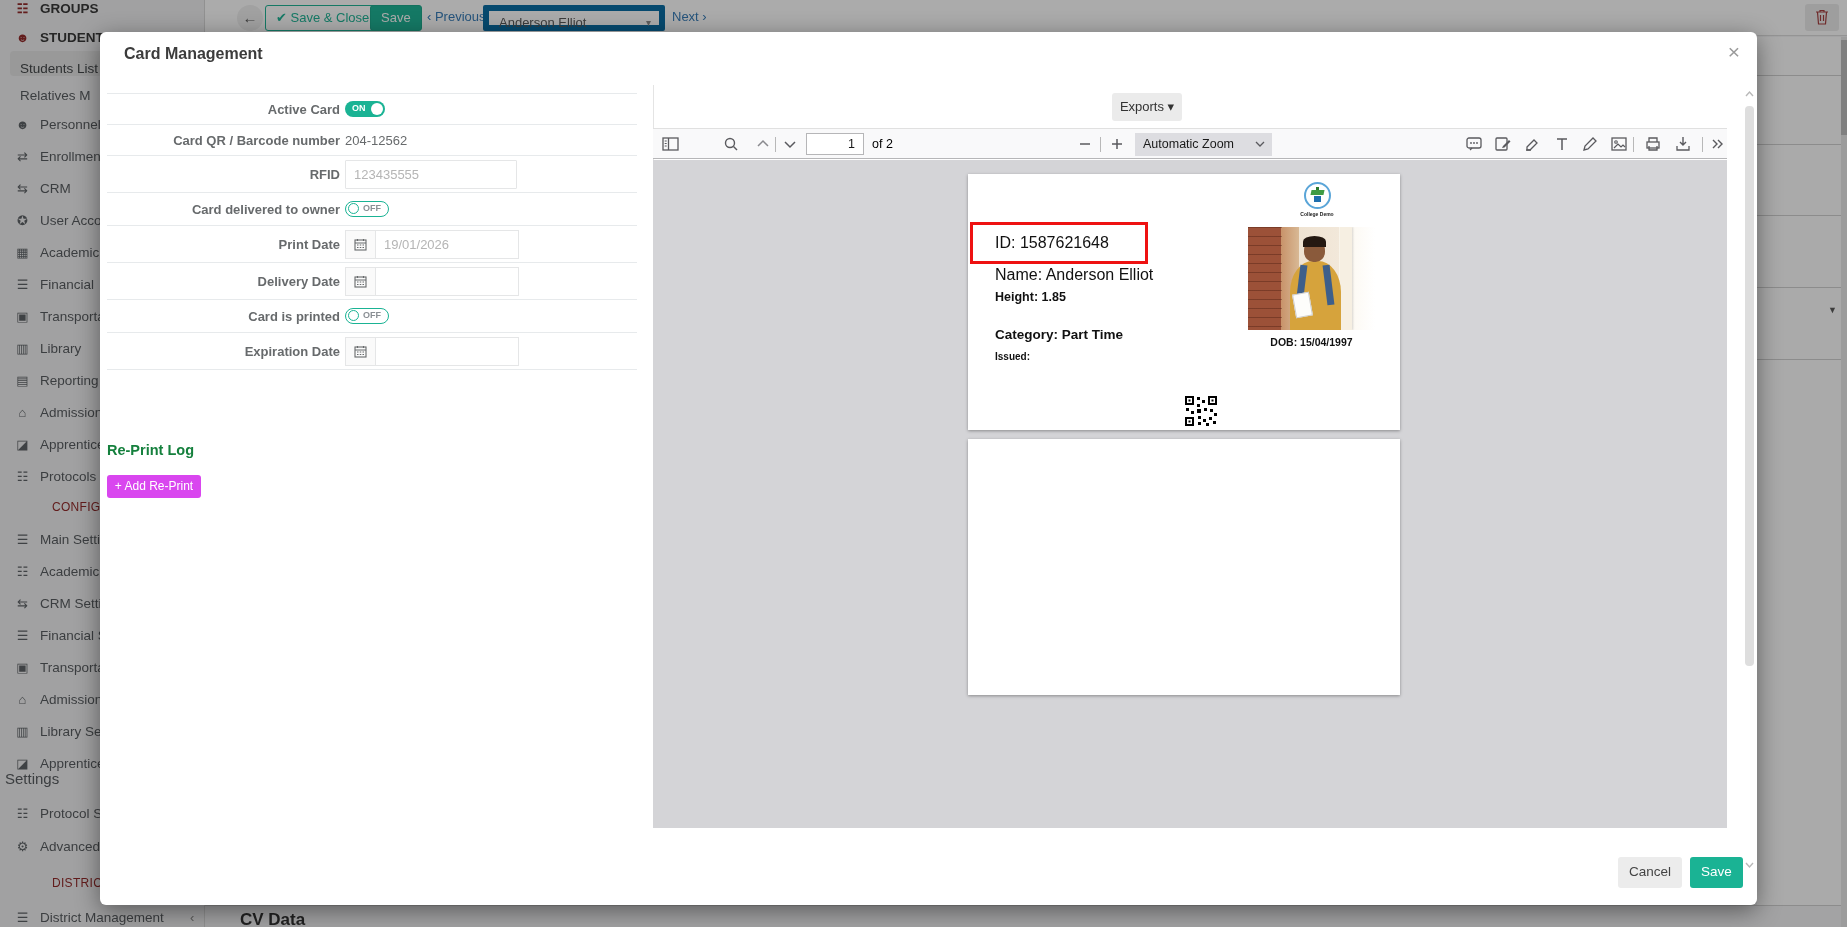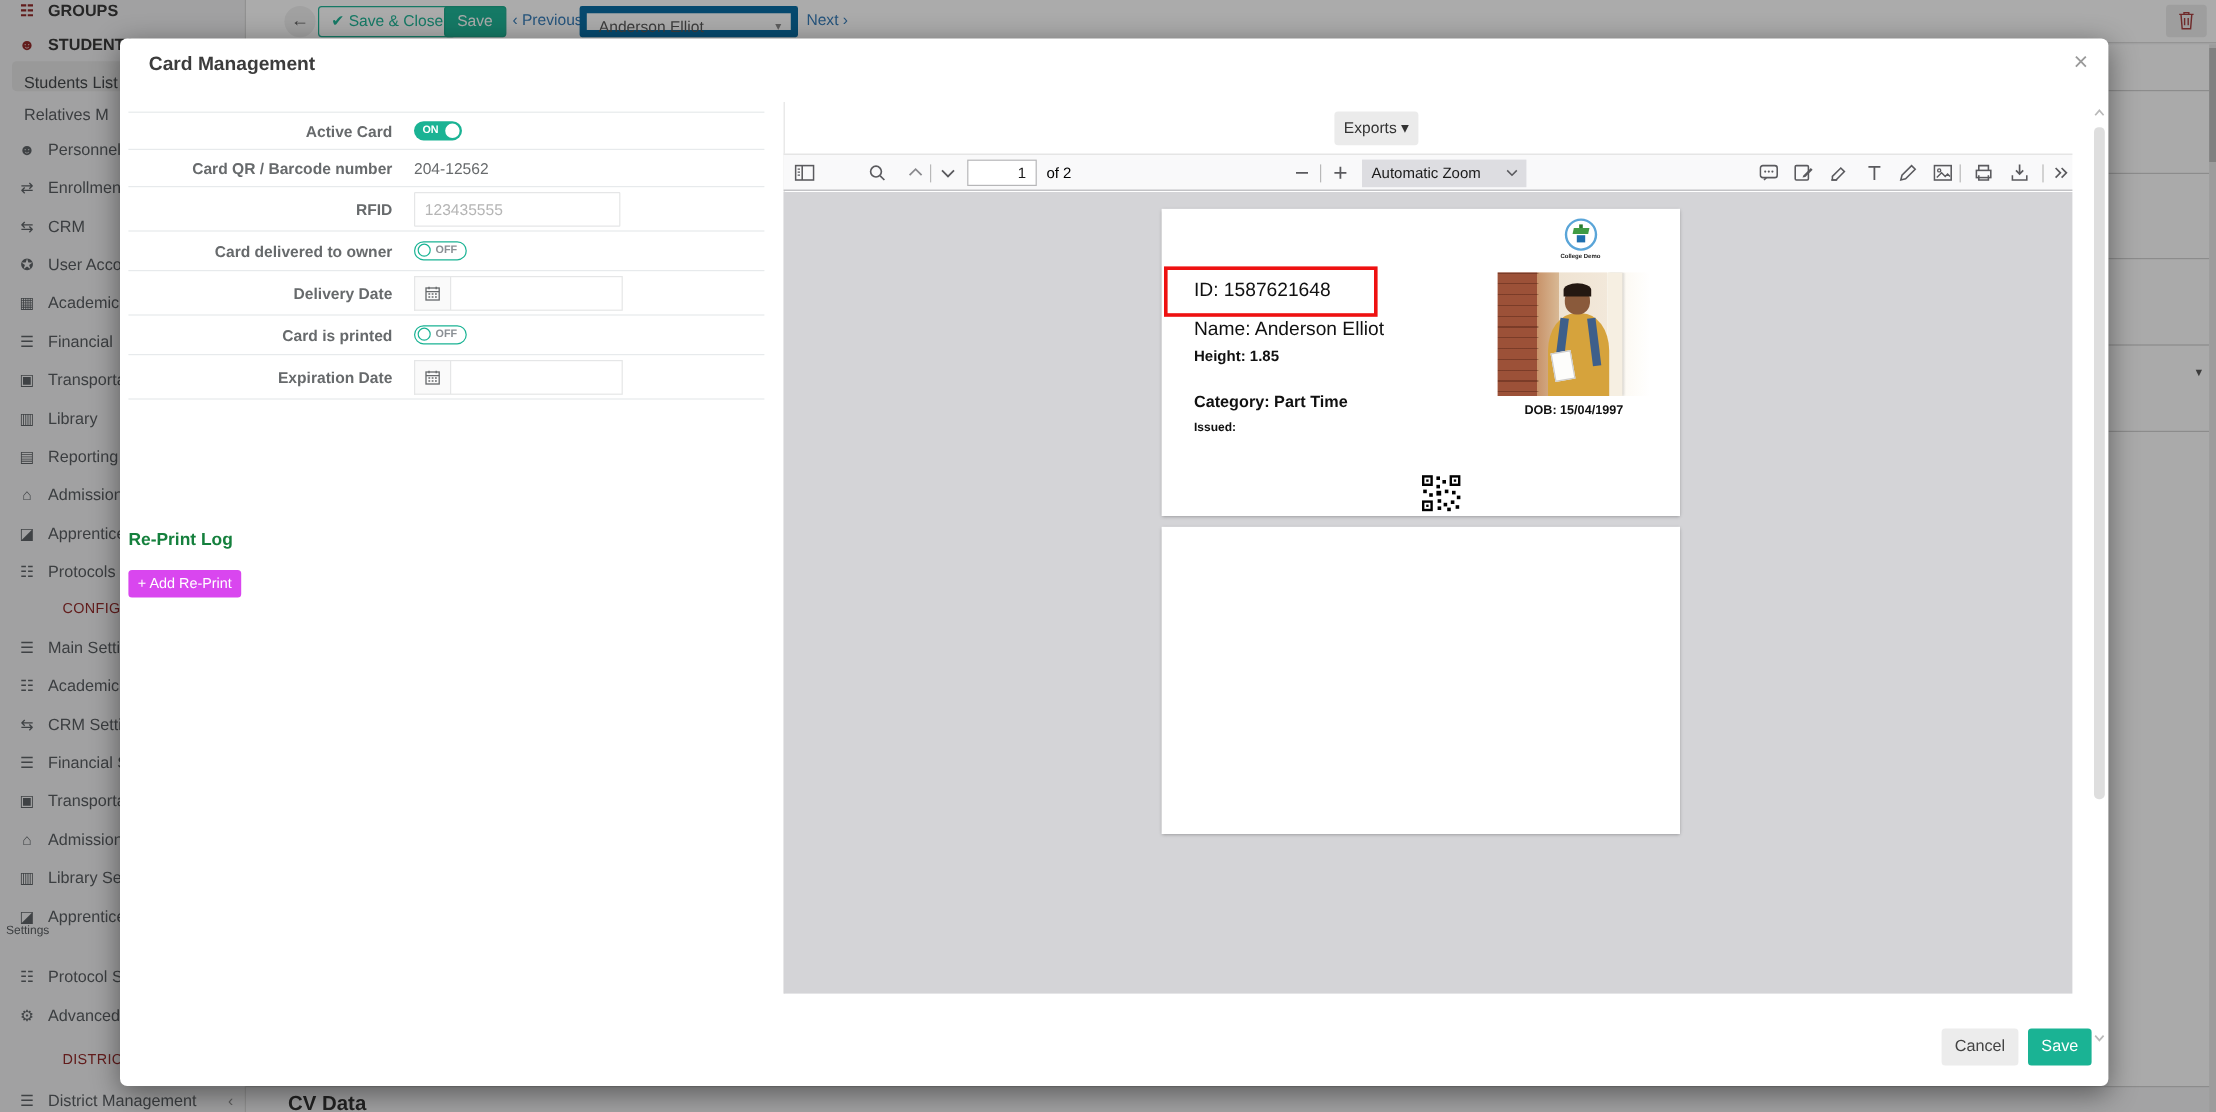--- a/index.html
+++ b/index.html
@@ -31,21 +31,21 @@
   .sb-item{position:absolute;left:0;width:205px;height:28px;padding-left:14px;display:flex;
     align-items:center;gap:9px;font-size:13.5px;color:#54585c;white-space:nowrap;}
   .sb-item .ic{width:17px;font-size:13px;color:#5a5f63;text-align:center;flex:0 0 17px;}
   .sb-item .red-ic{color:#8f2424;}
   .sb-bold{font-weight:bold;color:#333;}
   .sb-sub{padding-left:20px;}
   .sb-pill{position:absolute;left:10px;width:100px;height:25px;background:#e3e3e3;border-radius:4px;
     font-size:13.5px;color:#3f4345;display:flex;align-items:flex-end;padding-left:10px;white-space:nowrap;}
   .sb-head{position:absolute;left:14px;font-size:12px;font-weight:normal;color:#8f2424;
     letter-spacing:.3px;white-space:nowrap;margin-left:38px;}
-  .sb-line2{position:absolute;left:5px;top:21px;font-size:10px;color:#54585c;}
+  .sb-line2{position:absolute;left:5px;top:21px;font-size:15px;color:#54585c;}
   .sb-collapse{position:absolute;left:190px;top:910px;color:#888;font-size:13px;z-index:1;}
 
   .bg-right{position:absolute;left:1757px;top:37px;width:84px;height:868px;background:#fdfdfd;z-index:1;}
   .bg-right .row-line{position:absolute;left:0;width:84px;border-top:1px solid #cfcfcf;}
   .bg-right .caret{position:absolute;left:71px;top:268px;color:#555;font-size:9px;}
   .bg-bottom-line{position:absolute;left:205px;top:905px;width:1642px;border-top:1px solid #cfcfcf;z-index:1;}
   .bg-cv{position:absolute;left:240px;top:910px;font-size:17px;font-weight:bold;color:#2d2d2d;z-index:1;}
   .page-scroll{position:absolute;left:1841px;top:37px;width:6px;height:890px;background:#e9e9e9;z-index:1;}
   .page-scroll .thumb{position:absolute;left:0;top:3px;width:6px;height:95px;background:#bdbdbd;}
 
@@ -56,21 +56,21 @@
     border-radius:6px;box-shadow:0 6px 24px rgba(0,0,0,.45);z-index:10;}
   .modal-title{position:absolute;left:24px;top:13px;font-size:16px;font-weight:bold;color:#3c3c3c;}
   .modal-close{position:absolute;left:1622px;top:8px;font-size:21px;color:#9a9a9a;width:24px;
     text-align:center;}
   .vdivider{position:absolute;left:553px;top:53px;height:743px;border-left:1px solid #e4e4e4;}
 
   
   .form{position:absolute;left:7px;top:61px;width:530px;}
   .frow{display:flex;align-items:center;border-bottom:1px solid #e7eaec;}
   .frow:first-child{border-top:1px solid #e7eaec;}
-  .flabel{width:238px;text-align:right;padding-right:18px;font-size:13px;font-weight:bold;color:#676a6c;}
+  .flabel{width:238px;text-align:right;padding-right:5px;font-size:13px;font-weight:bold;color:#676a6c;}
   .fval{font-size:13px;color:#676a6c;}
   .finput{width:172px;height:29px;border:1px solid #e5e6e7;border-radius:1px;font-size:13px;
     color:#b5b5b5;line-height:27px;padding:0 8px;background:#fff;}
   .dgroup{display:flex;}
   .daddon{width:30px;height:29px;border:1px solid #e5e6e7;border-right:none;background:#fafafa;
     display:flex;align-items:center;justify-content:center;}
   .dinput{width:144px;height:29px;border:1px solid #e5e6e7;font-size:13px;color:#b5b5b5;
     line-height:27px;padding:0 8px;}
   .tog-on{width:40px;height:16px;border-radius:9px;background:#1ab394;position:relative;}
   .tog-on .t{position:absolute;left:7px;top:2px;font-size:9px;font-weight:bold;color:#fff;}
@@ -325,20 +325,33 @@
       <div class="frow" style="height:37px">
         <div class="flabel">RFID</div>
         <div class="finput">123435555</div>
       </div>
       <div class="frow" style="height:33px">
         <div class="flabel">Card delivered to owner</div>
         <div class="tog-off">
             <span class="k"></span>
             <span class="t">OFF</span>
           </div>
+      </div>
+      <div class="frow" style="height:37px">
+        <div class="flabel">Print Date</div>
+        <div class="dgroup">
+          <div class="daddon">
+              <svg width="13" height="13" viewBox="0 0 13 13">
+                <rect x="1" y="2" width="11" height="10" fill="none" stroke="#676a6c" stroke-width="1.1"></rect>
+                <path d="M1 5h11M3.5 1v2M9.5 1v2" stroke="#676a6c" stroke-width="1.1"></path>
+                <path d="M3 7h1.5M5.75 7h1.5M8.5 7h1.5M3 9.5h1.5M5.75 9.5h1.5M8.5 9.5h1.5" stroke="#676a6c" stroke-width="1.1"></path>
+              </svg>
+            </div>
+          <div class="dinput">19/01/2026</div>
+        </div>
       </div>
       <div class="frow" style="height:37px">
         <div class="flabel">Delivery Date</div>
         <div class="dgroup">
           <div class="daddon">
               <svg width="13" height="13" viewBox="0 0 13 13">
                 <rect x="1" y="2" width="11" height="10" fill="none" stroke="#676a6c" stroke-width="1.1"></rect>
                 <path d="M1 5h11M3.5 1v2M9.5 1v2" stroke="#676a6c" stroke-width="1.1"></path>
                 <path d="M3 7h1.5M5.75 7h1.5M8.5 7h1.5M3 9.5h1.5M5.75 9.5h1.5M8.5 9.5h1.5" stroke="#676a6c" stroke-width="1.1"></path>
               </svg>

